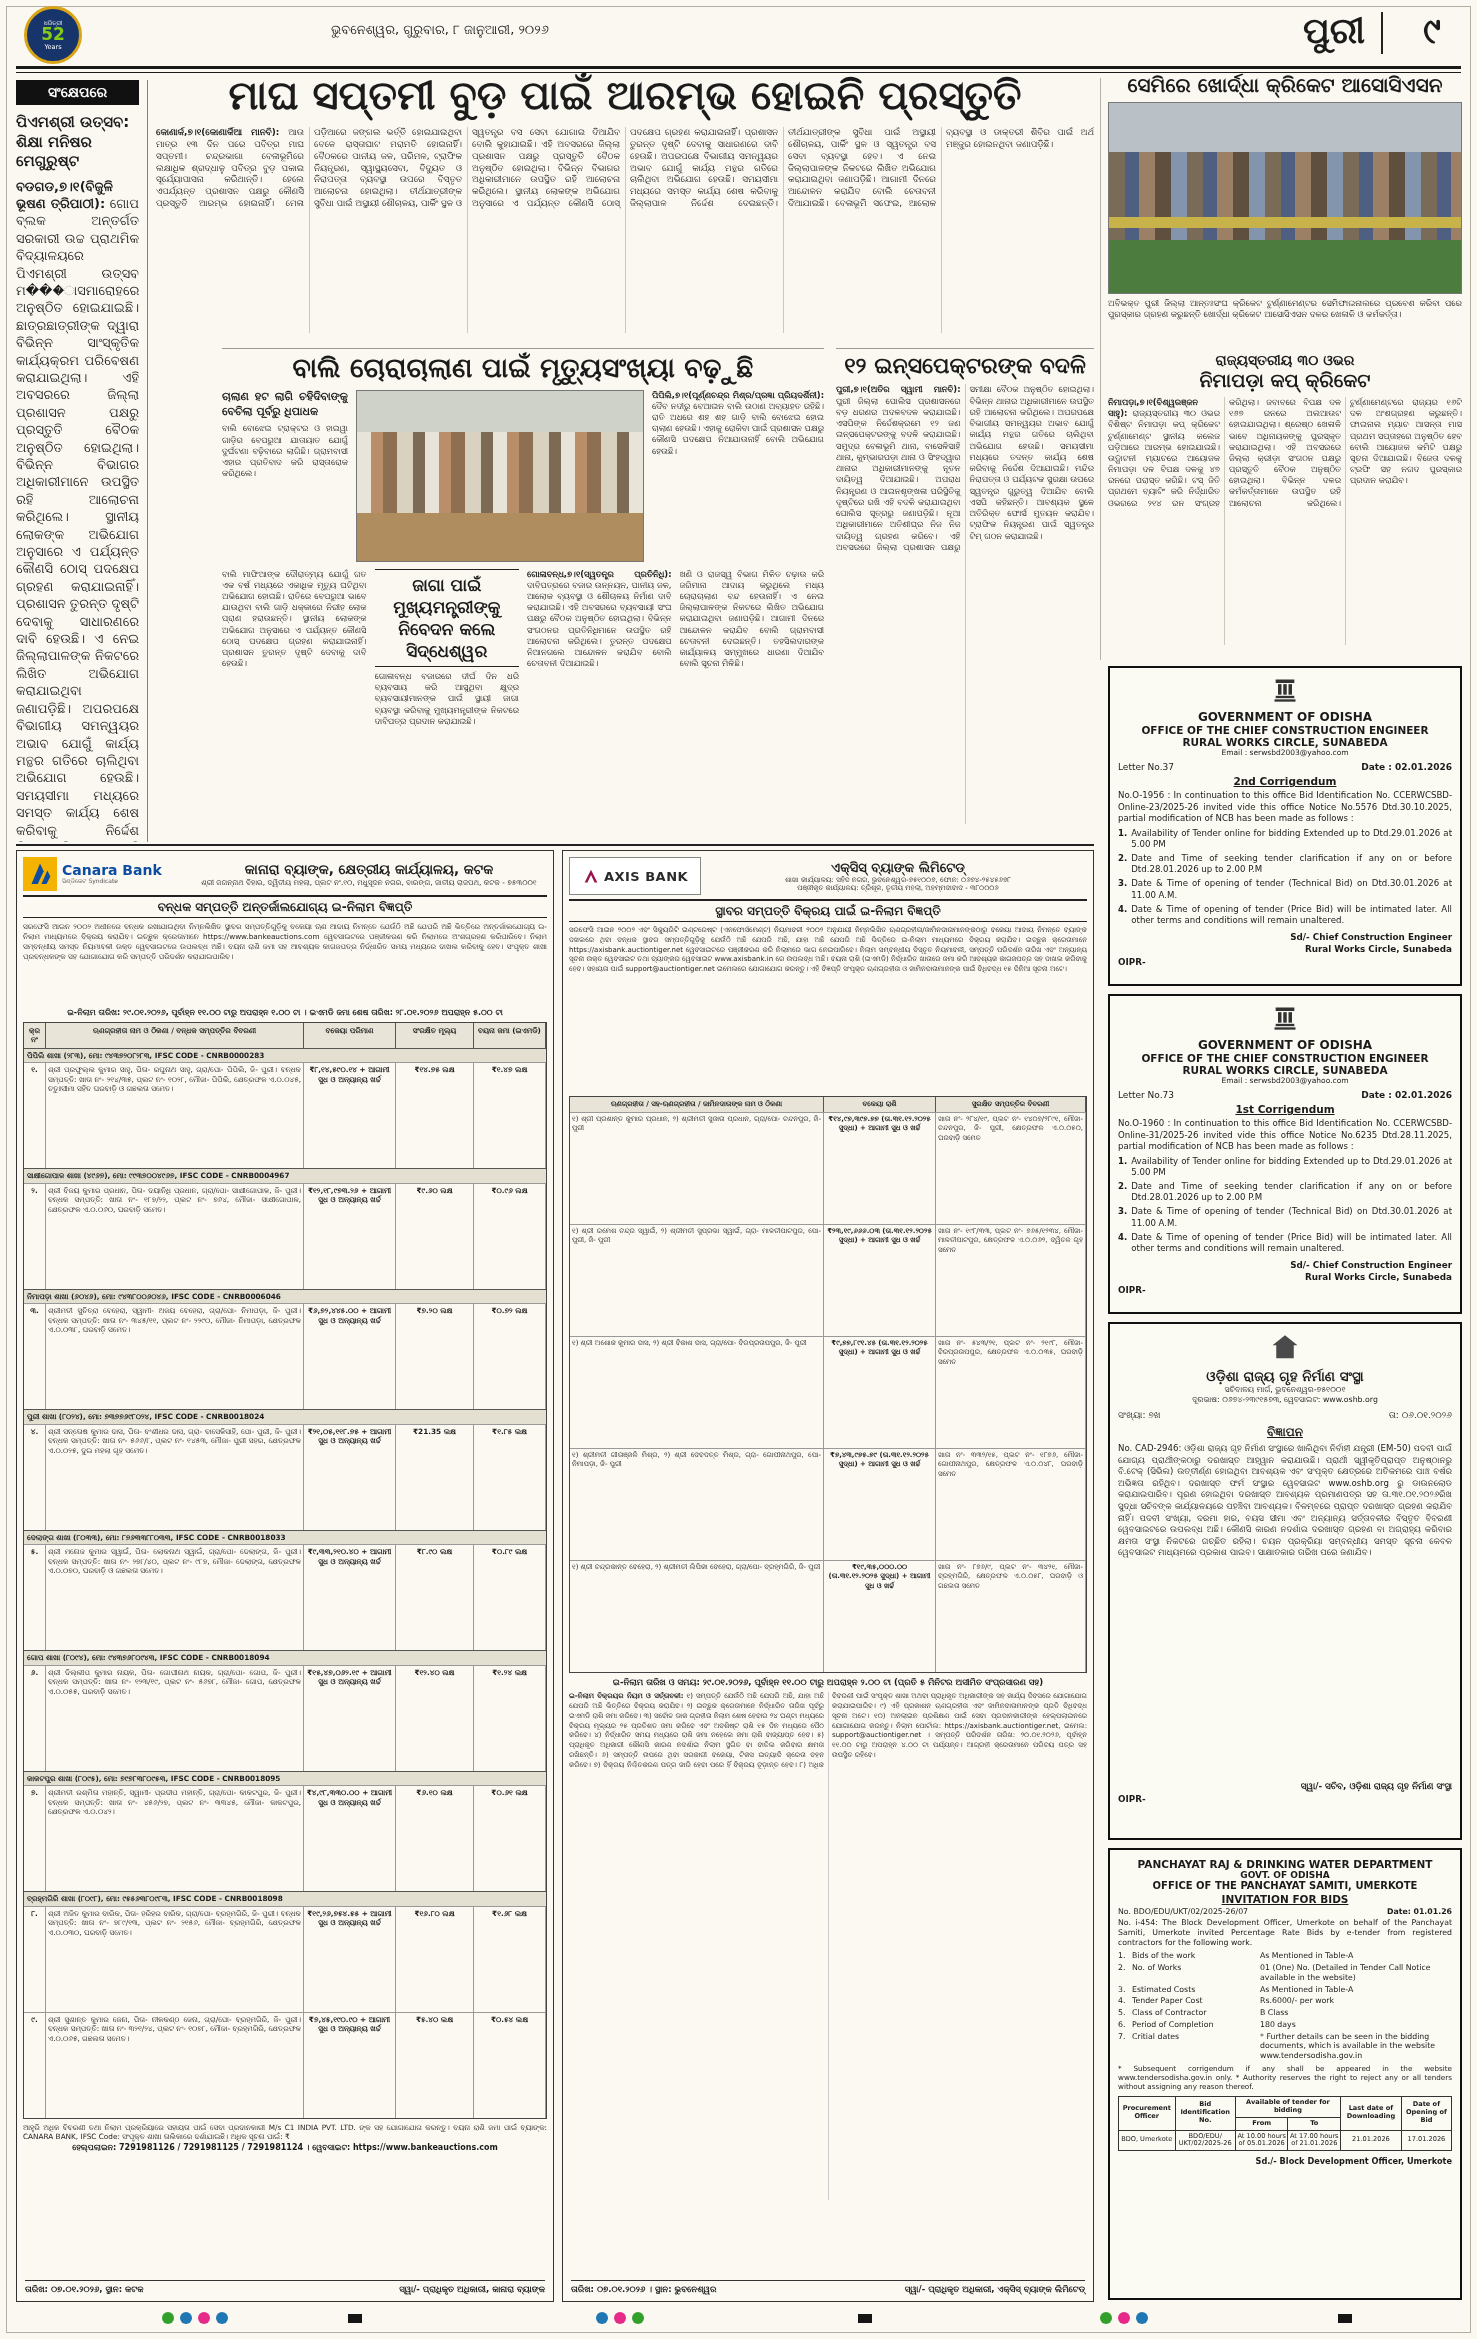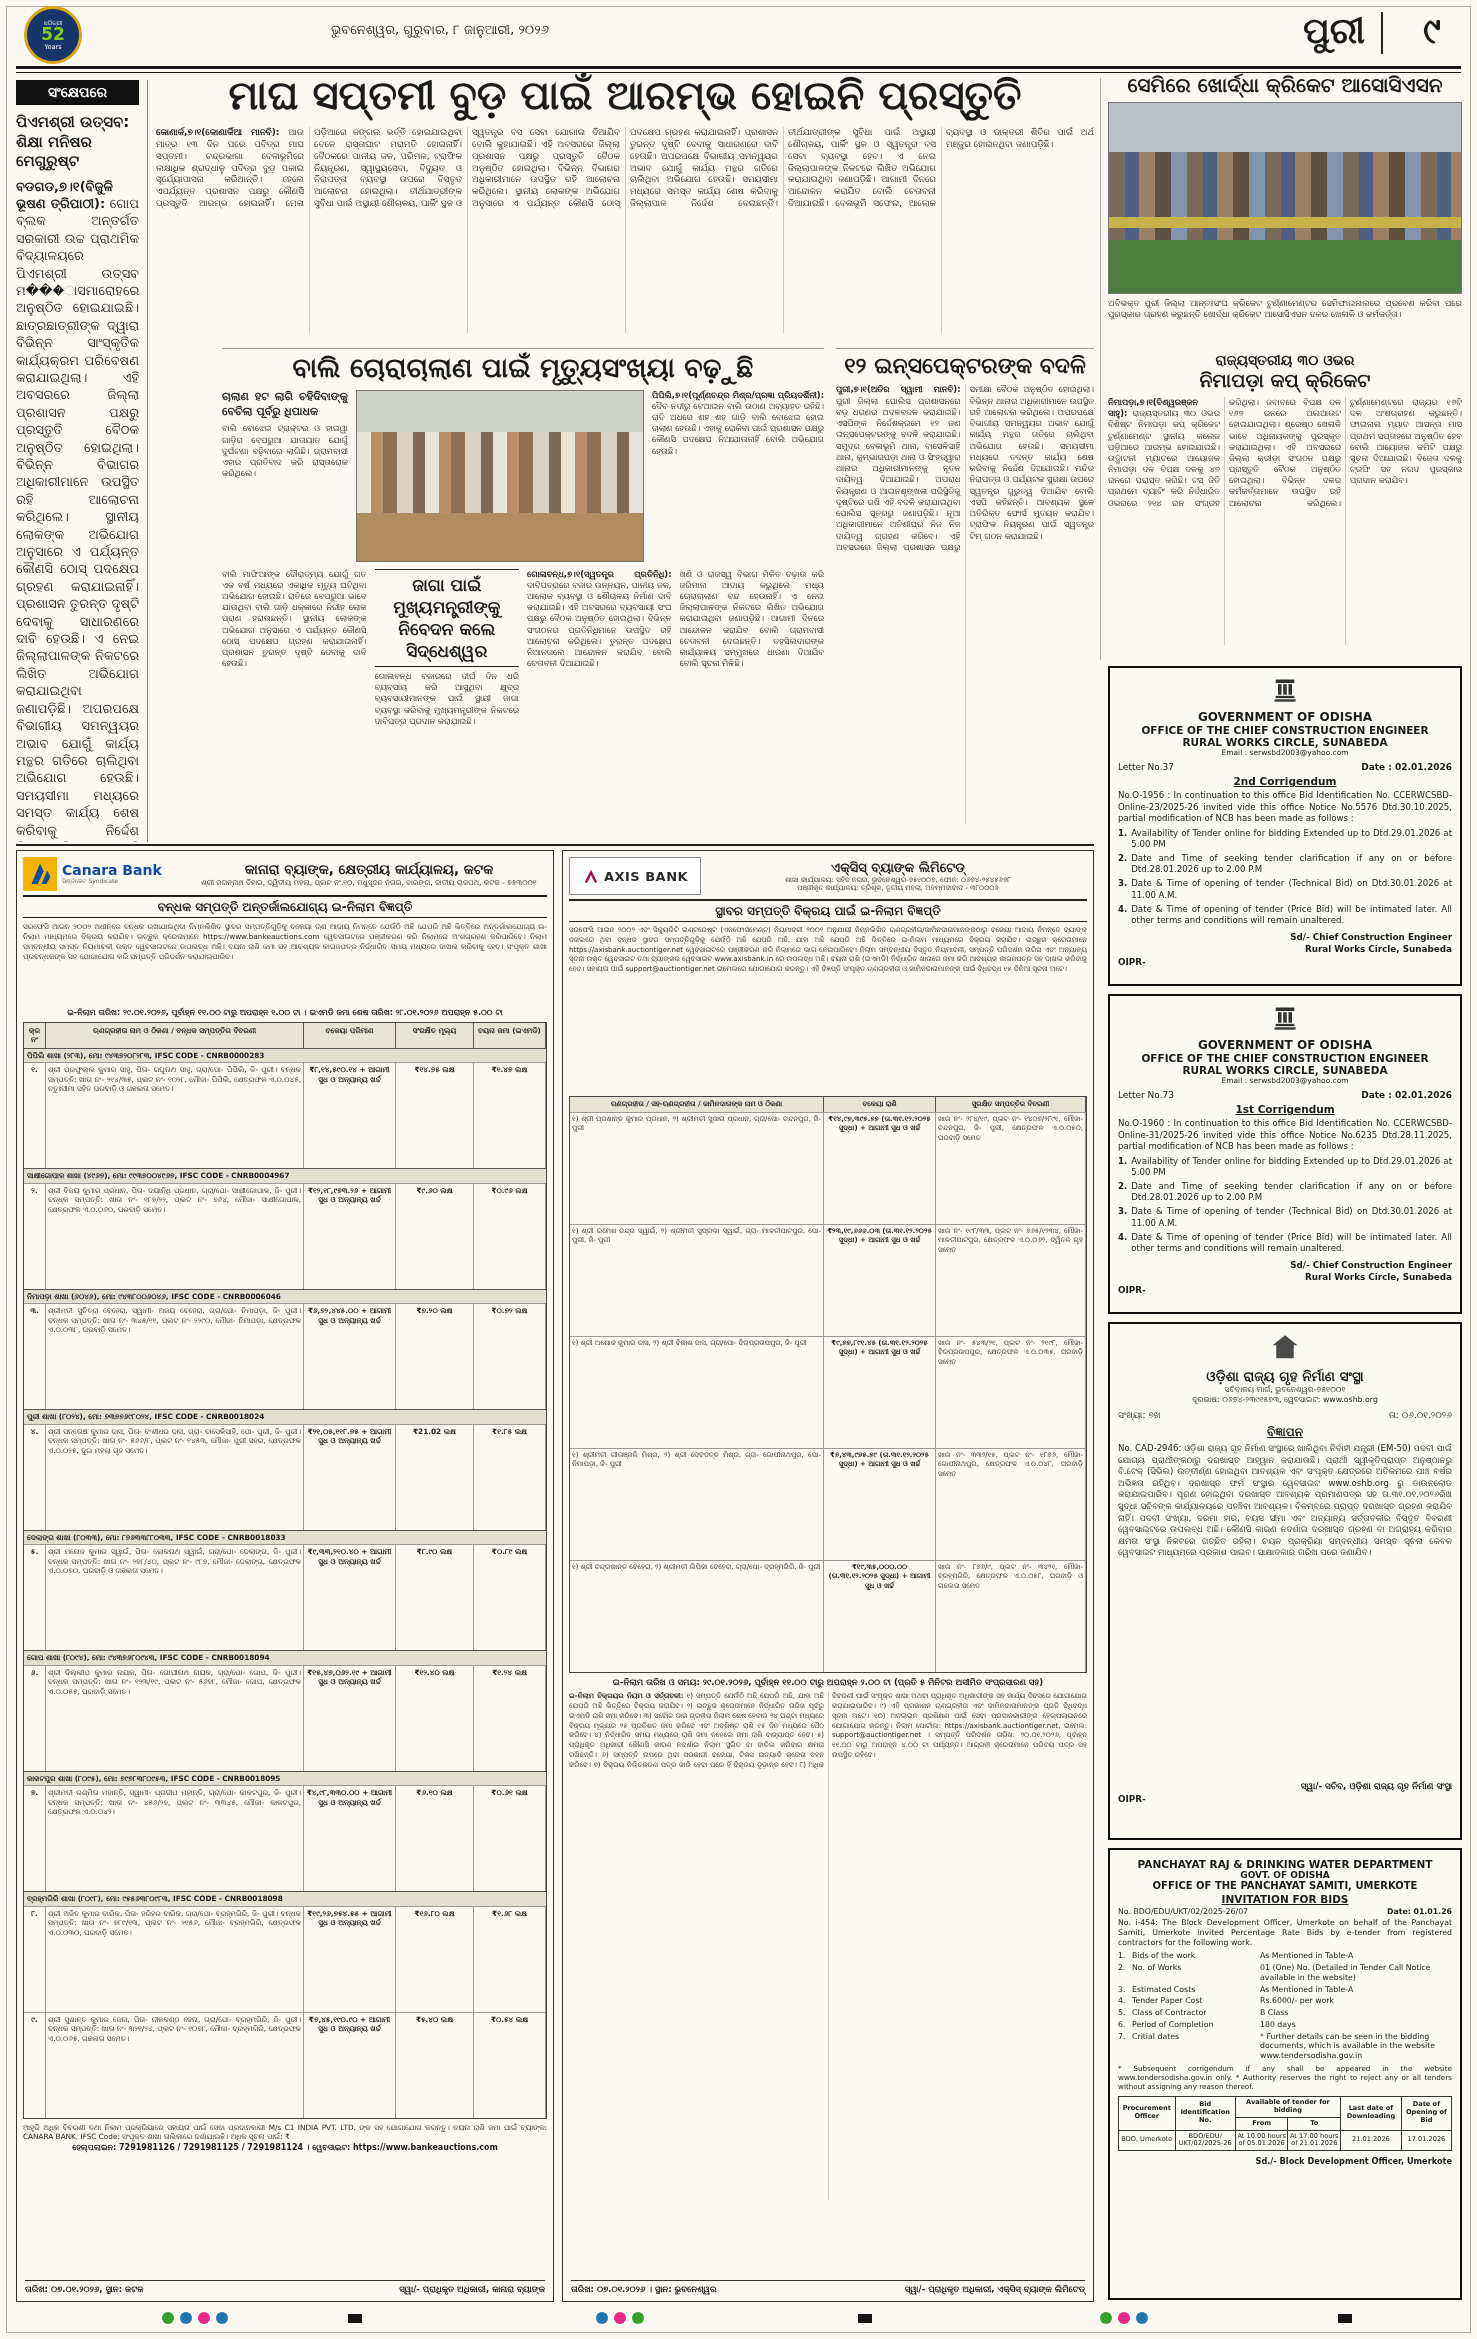--- a/index.html
+++ b/index.html
@@ -323,21 +323,21 @@
             <div class="amt">₹୬,୭୨,୪୪୫.୦୦ + ଆଗାମୀ ସୁଧ ଓ ଅନ୍ୟାନ୍ୟ ଖର୍ଚ୍ଚ</div>
             <div class="amt">₹୭.୨୦ ଲକ୍ଷ</div>
             <div class="amt">₹୦.୭୨ ଲକ୍ଷ</div>
           </div>
 
           <div class="c-band">ପୁରୀ ଶାଖା (୮୦୨୪), ମୋ: ୭୩୭୭୬୯୮୦୨୪, IFSC CODE - CNRB0018024</div>
           <div class="c-row">
             <div class="num">୪.</div>
             <div class="desc">ଶ୍ରୀ ସନ୍ତୋଷ କୁମାର ଦାସ, ପିତା- ବଂଶୀଧର ଦାସ, ଗ୍ରା- ବାସେଳିସାହି, ପୋ- ପୁରୀ, ଜି- ପୁରୀ। ବନ୍ଧକ ସମ୍ପତ୍ତି: ଖାତା ନଂ- ୫୬୬/୮, ପ୍ଲଟ ନଂ- ୧୪୫୩, ମୌଜା- ପୁରୀ ସହର, କ୍ଷେତ୍ରଫଳ ଏ.୦.୦୨୫, ଦୁଇ ମହଲା ଗୃହ ସମେତ।</div>
             <div class="amt">₹୨୧,୦୫,୧୧୮.୭୫ + ଆଗାମୀ ସୁଧ ଓ ଅନ୍ୟାନ୍ୟ ଖର୍ଚ୍ଚ</div>
-            <div class="amt">₹21.02 ଲକ୍ଷ</div>
+            <div class="amt">₹21.35 ଲକ୍ଷ</div>
             <div class="amt">₹୧.୮୫ ଲକ୍ଷ</div>
           </div>
 
           <div class="c-band">ଦେଲାଙ୍ଗ ଶାଖା (୮୦୩୩), ମୋ: ୮୭୬୩୩୮୮୦୩୩, IFSC CODE - CNRB0018033</div>
           <div class="c-row">
             <div class="num">୫.</div>
             <div class="desc">ଶ୍ରୀ ମନୋଜ କୁମାର ସ୍ୱାଇଁ, ପିତା- ଲୋକନାଥ ସ୍ୱାଇଁ, ଗ୍ରା/ପୋ- ଦେଲାଙ୍ଗ, ଜି- ପୁରୀ। ବନ୍ଧକ ସମ୍ପତ୍ତି: ଖାତା ନଂ- ୨୭୮/୪୦, ପ୍ଲଟ ନଂ- ୯୮୭, ମୌଜା- ଦେଲାଙ୍ଗ, କ୍ଷେତ୍ରଫଳ ଏ.୦.୦୭୦, ଘରବାଡ଼ି ଓ ଗଛଲତା ସମେତ।</div>
             <div class="amt">₹୯,୩୩,୨୧୦.୪୦ + ଆଗାମୀ ସୁଧ ଓ ଅନ୍ୟାନ୍ୟ ଖର୍ଚ୍ଚ</div>
             <div class="amt">₹୮.୯୦ ଲକ୍ଷ</div>
             <div class="amt">₹୦.୮୯ ଲକ୍ଷ</div>

